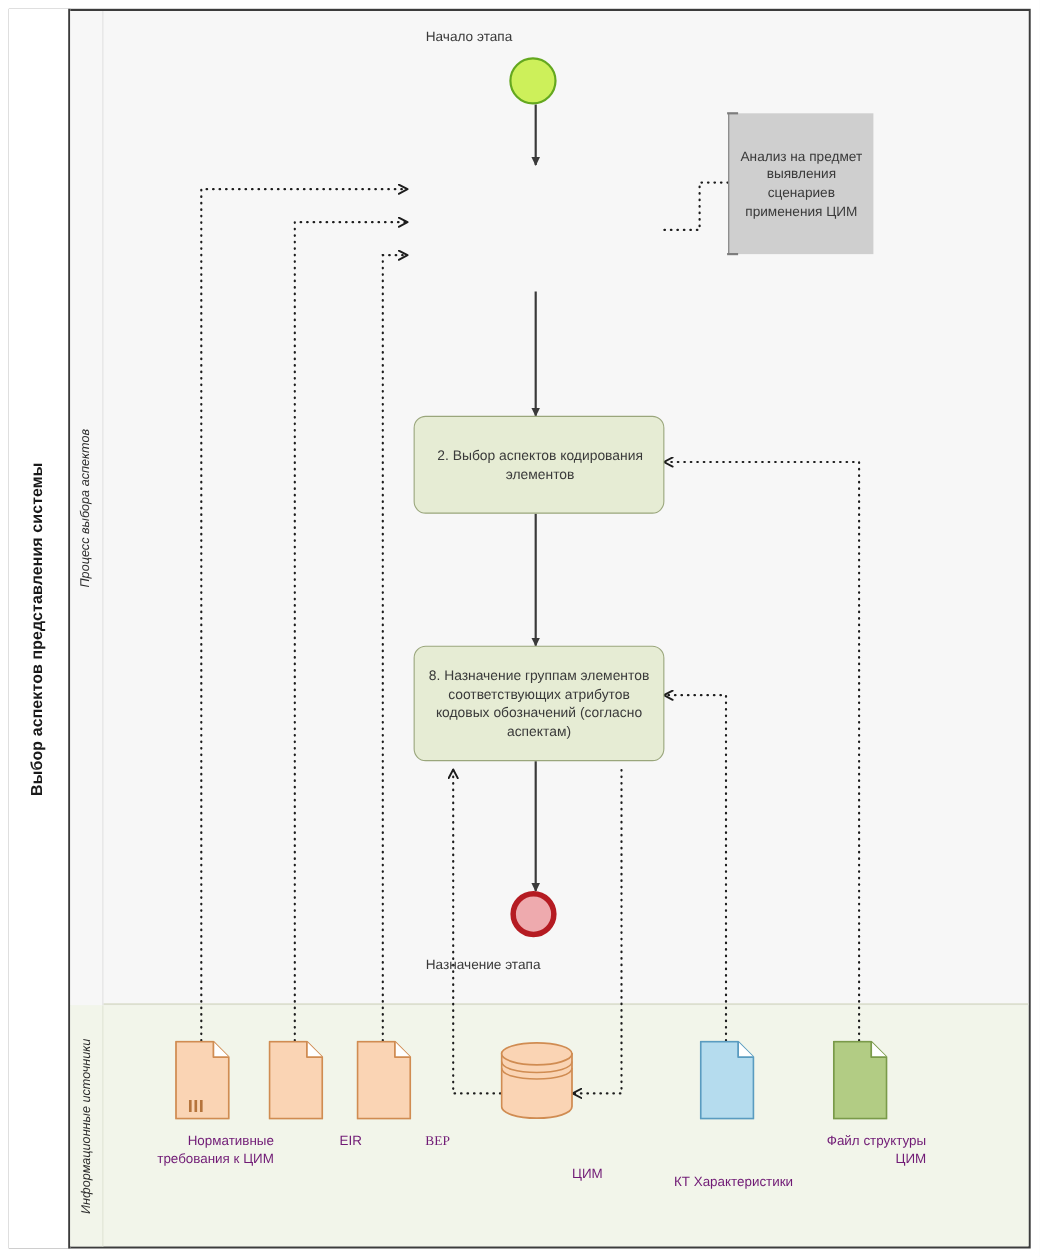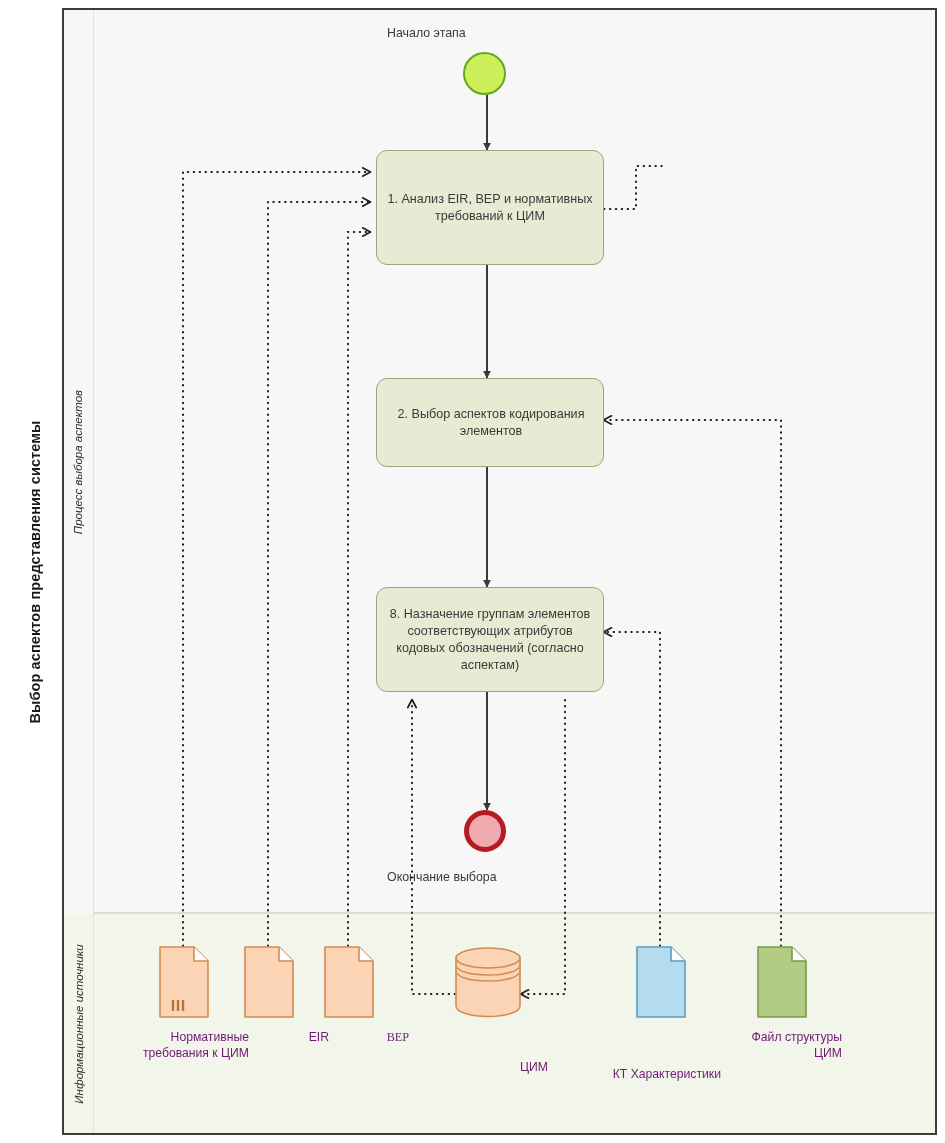--- a/index.html
+++ b/index.html
@@ -108,29 +108,29 @@
 
       <path d="M455,994 L412,994 L412,700" marker-end="url(#openArrow)"></path>
 
       <path d="M565,700 L565,994 L521,994" marker-end="url(#openArrow)"></path>
     </g>
   </svg>
 
   <div class="event event-start" style="left:463px;top:52px;width:43px;height:43px;"></div>
   <div class="event-label" style="left:387px;top:26px;width:200px;">Начало этапа</div>
 
-  <div class="task" style="left:376px;top:150px;width:228px;height:115px;">1. Анализ EIR, BEP и нормативных требований к ЦИМ</div>
 
   <div class="task" style="left:376px;top:378px;width:228px;height:89px;padding-left:12px;">2. Выбор аспектов кодирования элементов</div>
 
   <div class="task" style="left:376px;top:587px;width:228px;height:105px;">8. Назначение группам элементов соответствующих атрибутов кодовых обозначений (согласно аспектам)</div>
 
+  <div class="annotation" style="left:662px;top:103px;width:132px;height:128px;">Анализ на предмет выявления сценариев применения ЦИМ</div>
 
   <div class="event event-end" style="left:464px;top:810px;width:42px;height:42px;"></div>
-  <div class="event-label" style="left:387px;top:870px;width:200px;">Окончание выбора</div>
+  <div class="event-label" style="left:387px;top:870px;width:200px;">Назначение этапа</div>
 
   <div class="dataobj" style="left:159px;top:946px;">
     <svg width="50" height="72" viewBox="0 0 50 72" xmlns="http://www.w3.org/2000/svg">
       <path d="M1,1 H35 L49,15 V71 H1 Z" fill="#fad4b4" stroke="#d08c52" stroke-width="1.6" stroke-linejoin="round"></path>
       <path d="M35,1 V15 H49" fill="#ffffff" stroke="#d08c52" stroke-width="1.6" stroke-linejoin="round"></path>
       <g stroke="#b5743c" stroke-width="2.4">
         <line x1="14" y1="54" x2="14" y2="65"></line>
         <line x1="19" y1="54" x2="19" y2="65"></line>
         <line x1="24" y1="54" x2="24" y2="65"></line>
       </g>

